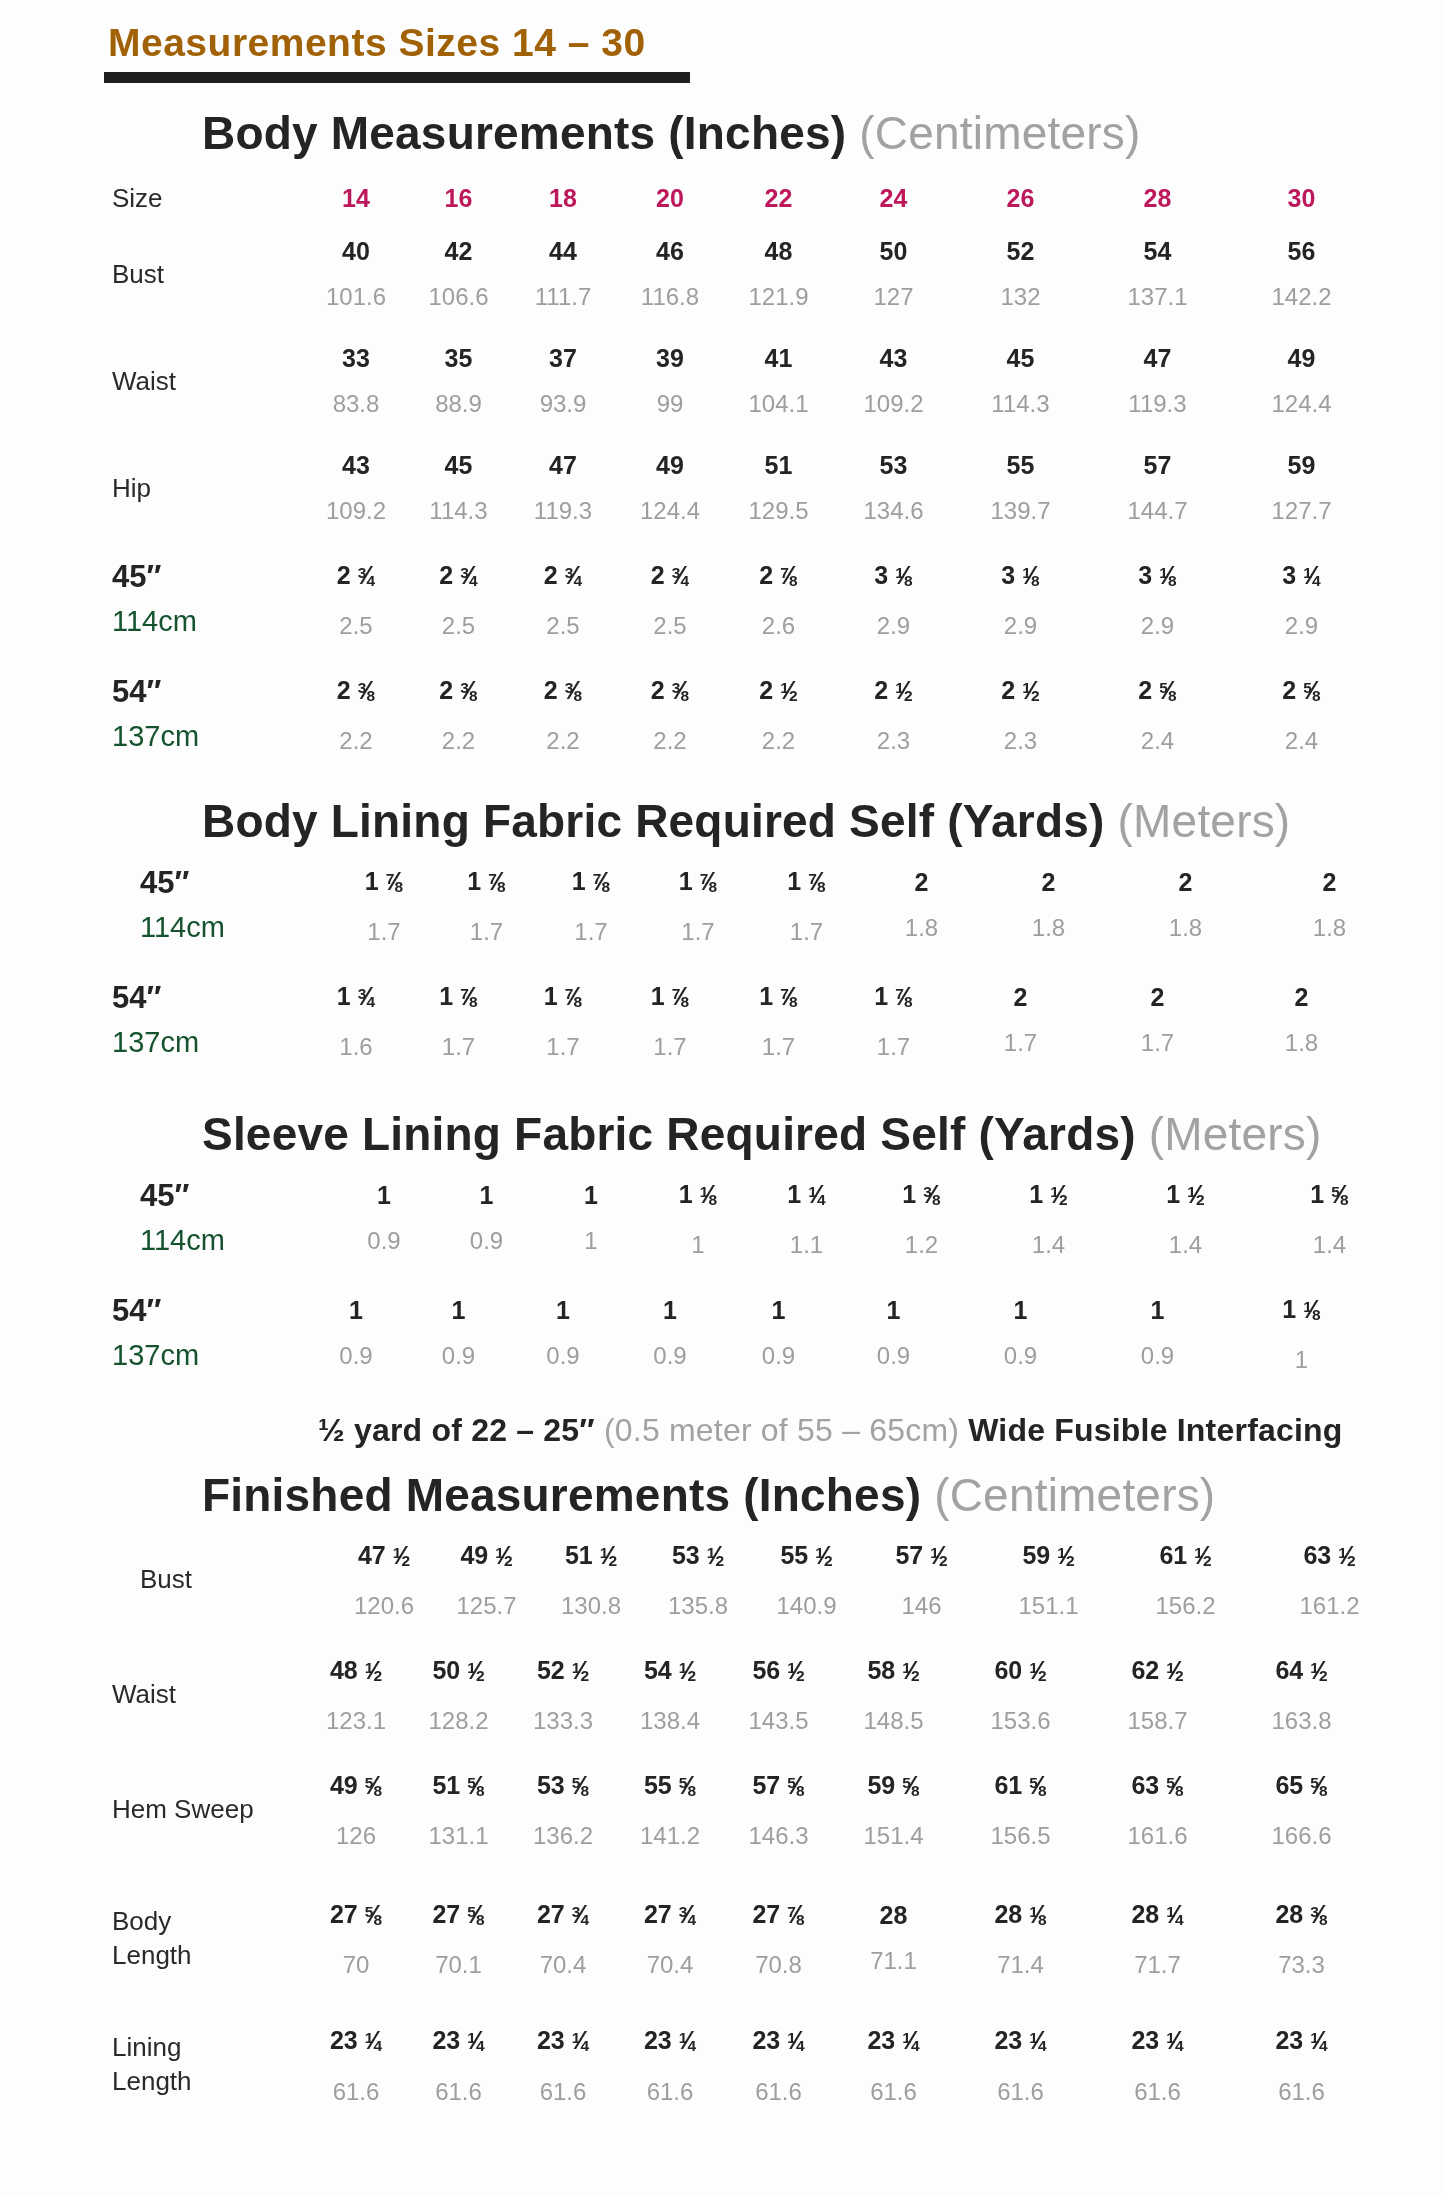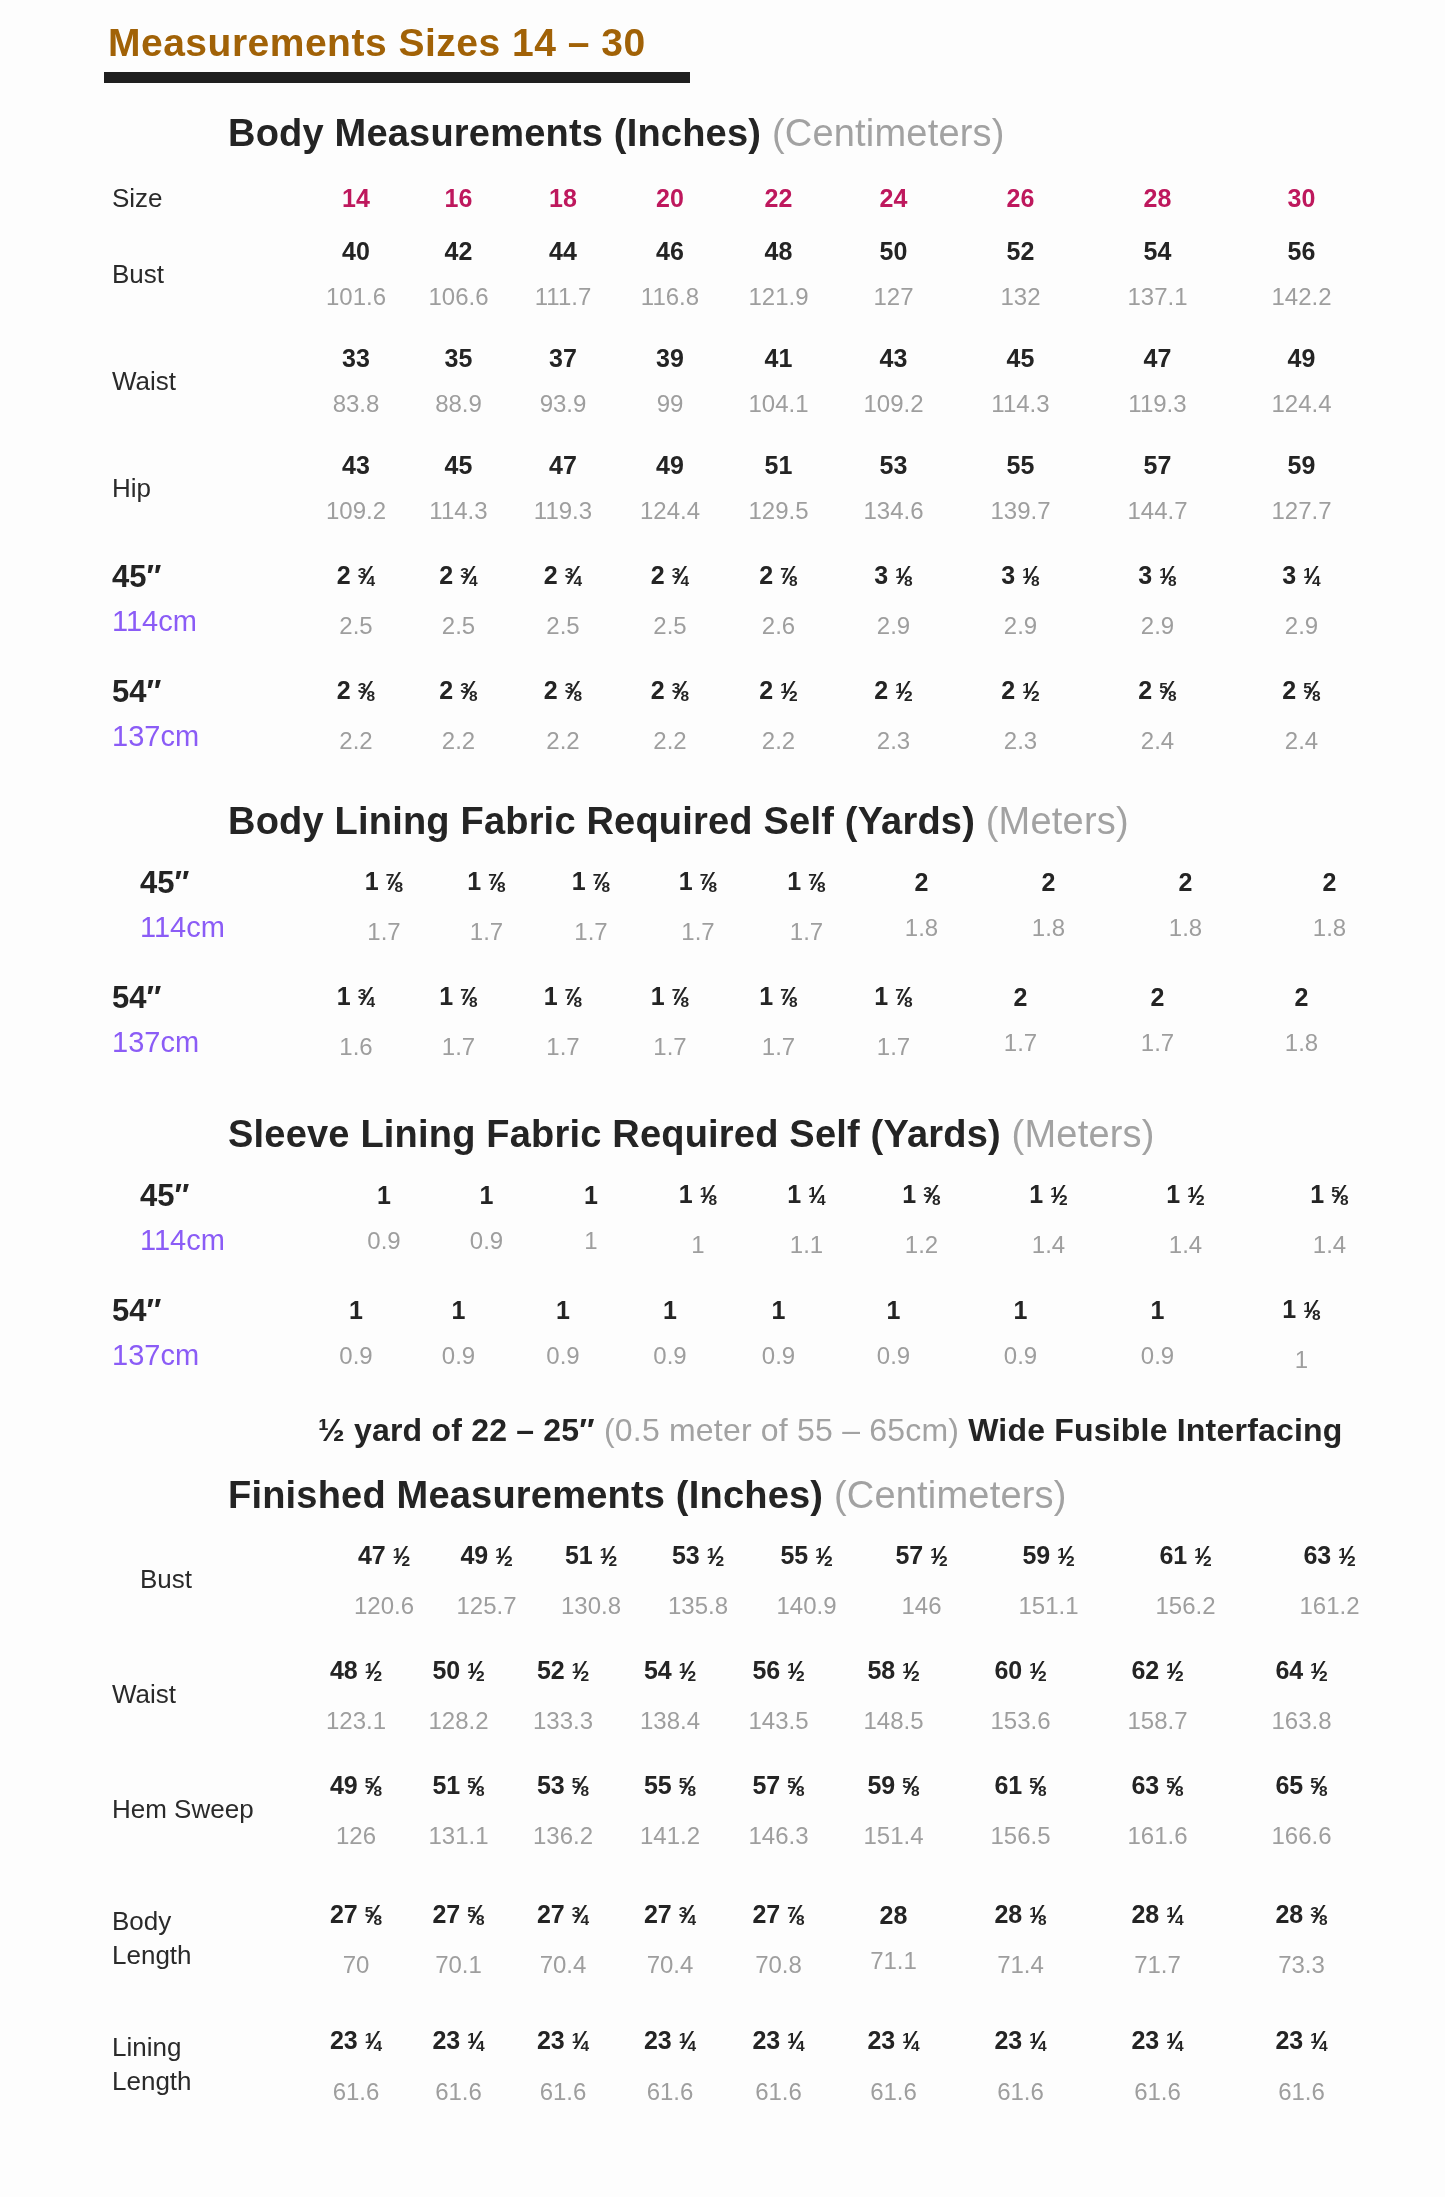--- a/index.html
+++ b/index.html
@@ -23,22 +23,22 @@
 
   .content { padding-left:112px; padding-right:40px; }
 
   .grid {
     display:grid;
     grid-template-columns:193px 102px 103px 106px 108px 109px 121px 133px 141px 147px;
     align-items:center;
   }
 
   .section-title {
-    margin:40px 0 0 116px;
-    font-size:38px; font-weight:600; color:#242424; line-height:40px;
+    margin:40px 0 0 90px;
+    font-size:46px; font-weight:600; color:#242424; line-height:40px;
     letter-spacing:0.2px;
   }
   .section-title .unit2 { color:#a2a2a2; font-weight:400; }
 
   #sec-body-measurements .section-title { margin-top:30px; }
   #sec-main-fabric .section-title        { margin-top:32px; }
   #sec-body-lining .section-title        { margin-top:45px; }
   #sec-sleeve-lining .section-title      { margin-top:52px; }
   #sec-finished-measurements .section-title { margin-top:26px; }
 
@@ -48,21 +48,21 @@
 
   .m-row { margin-top:31px; }
   .section-title + .m-row { margin-top:22px;margin-left:28px; }
   .size-row + .m-row { margin-top:21px; }
   #sec-finished-measurements .m-row:nth-child(5) { margin-top:45px; }
   #sec-finished-measurements .m-row:nth-child(6) { margin-top:42px; }
   #sec-finished-measurements .m-row:nth-child(7) { margin-top:46px; }
 
   .rlabel { font-size:26px; color:#2a2a2a; line-height:34px; font-weight:400; }
   .rlabel .fl-big { font-size:31px; font-weight:700; color:#242424; line-height:31px; }
-  .rlabel .fl-sub { font-size:29px; font-weight:400; color:#8b5cf6; line-height:31px; margin-top:14px; }
+  .rlabel .fl-sub { font-size:29px; font-weight:400; color:#14532d; line-height:31px; margin-top:14px; }
 
   .cell { text-align:center; }
   .v1 { font-size:25px; font-weight:600; color:#242424; line-height:30px; white-space:nowrap; }
   .v2 { font-size:24px; font-weight:400; color:#9e9e9e; line-height:30px; margin-top:16px; white-space:nowrap; }
 
   .fr { white-space:nowrap; }
   .fr sup { font-size:0.62em; vertical-align:0.42em; }
   .fr .sl { margin:0 -2px; }
   .fr sub { font-size:0.62em; vertical-align:-0.1em; }
 

